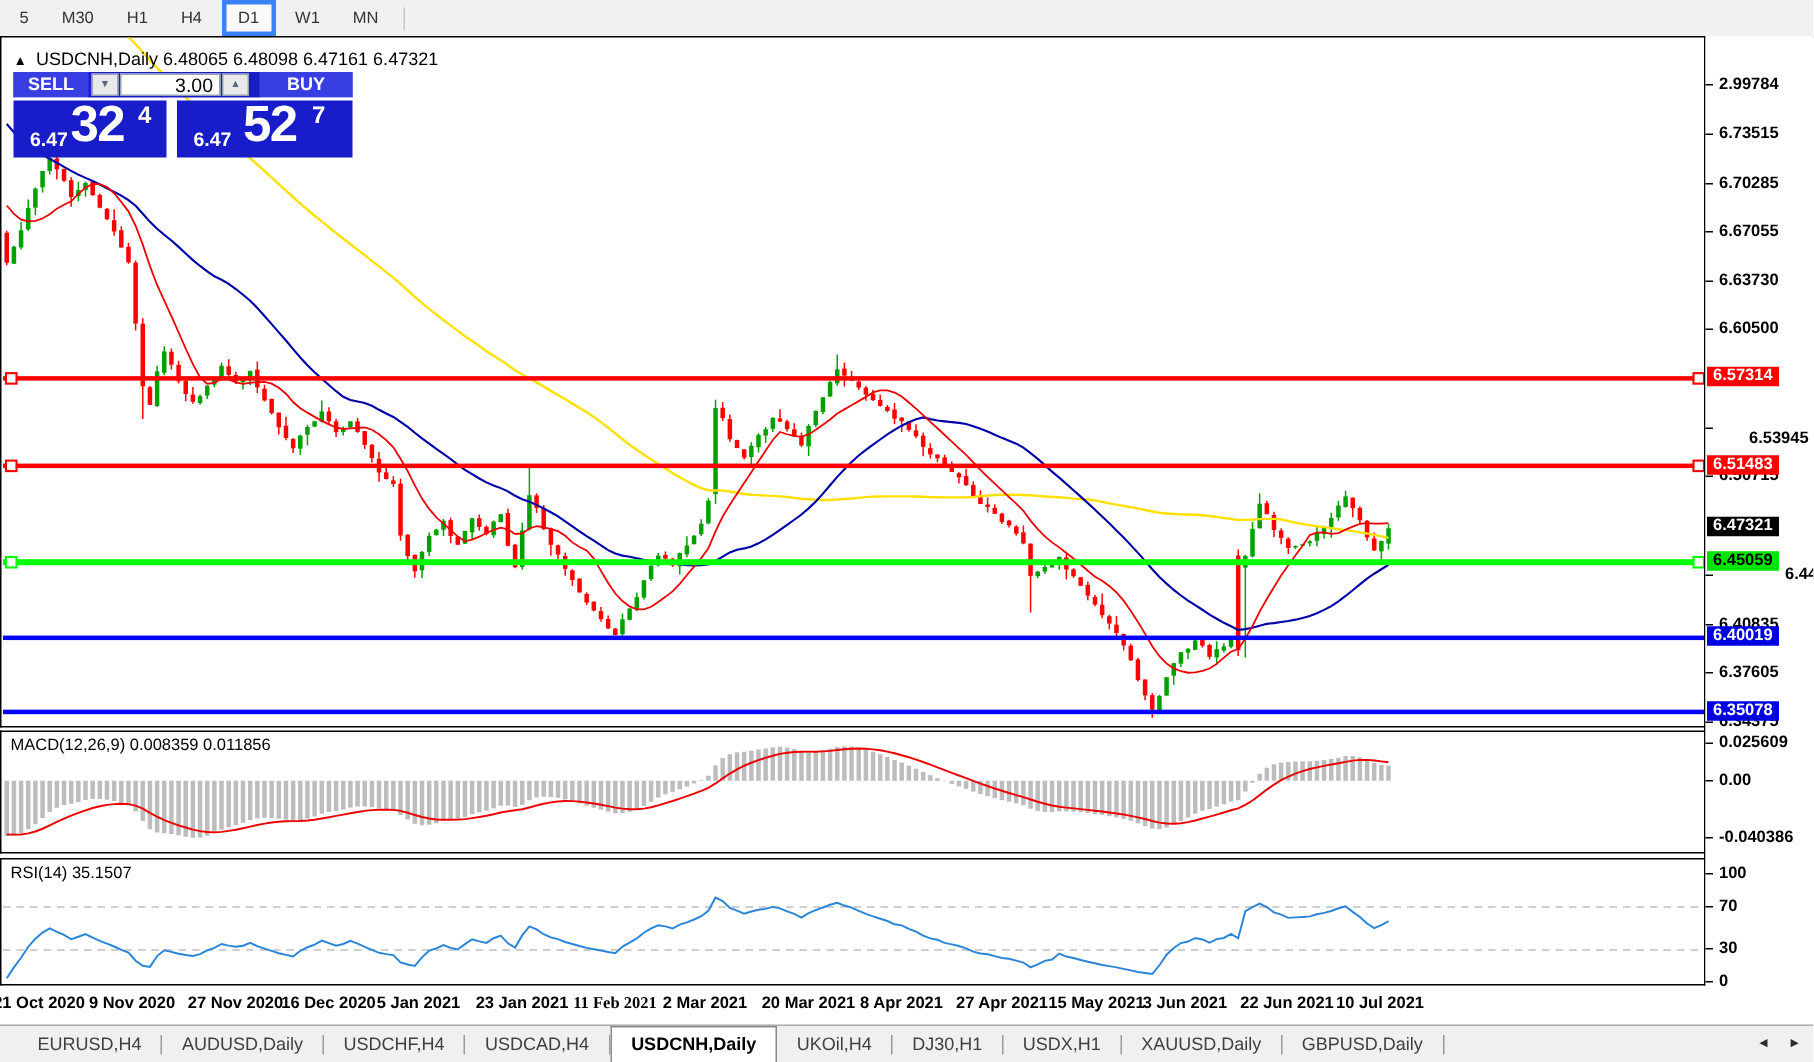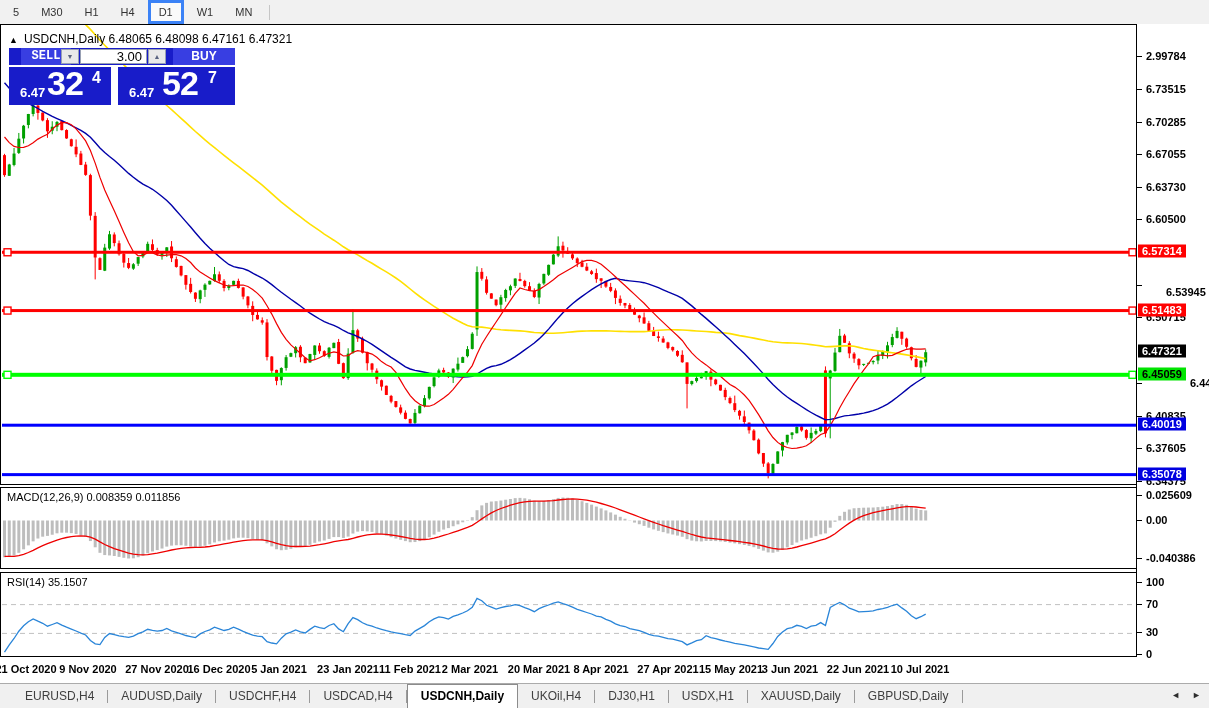--- a/index.html
+++ b/index.html
@@ -20,21 +20,21 @@
   .panel svg{position:absolute;left:0;top:0;}
   .panel-title{position:absolute;left:6px;top:3px;font-size:11px;color:#000;white-space:pre;z-index:5;}
   
   #chart-header{position:absolute;left:8px;top:7px;font-size:12px;color:#000;z-index:6;white-space:pre;}
   #chart-header .tri{font-size:9px;margin-right:6px;}
   
   #trade-panel{position:absolute;left:8px;top:23px;width:226px;height:57px;z-index:7;}
   .tp-strip{position:absolute;left:0;top:0;width:226px;height:17px;background:#181cc9;}
   .tp-btn{position:absolute;top:0;height:17px;background:#383ee2;color:#fff;font-size:12px;font-weight:bold;
           text-align:center;line-height:17px;cursor:pointer;}
-  #sell-btn{left:12px;width:50px;font-family:Liberation Mono, monospace;}
+  #sell-btn{left:0;width:50px;}
   #buy-btn{left:164px;width:62px;}
   .tp-underline{position:absolute;top:17px;height:2px;background:#fff;}
   .tp-spin{position:absolute;top:1px;width:18px;height:15px;background:#e9e9e9;border:1px solid #98a0b4;box-sizing:border-box;
            color:#5a6380;font-size:7px;text-align:center;line-height:13px;cursor:pointer;}
   #vol-input{position:absolute;left:71px;top:1px;width:67px;height:15px;border:1px solid #98a0b4;box-sizing:border-box;
              font-size:13px;text-align:right;padding:0 4px 0 0;font-family:inherit;color:#000;background:#fff;}
   .price-box{position:absolute;top:19px;height:38px;background:#181cc9;color:#fff;}
   #sell-price{left:0;width:102px;}
   #buy-price{left:109px;width:117px;}
   .px-small{position:absolute;left:11px;bottom:5px;font-size:13px;font-weight:bold;}
@@ -761,21 +761,21 @@
       <div class="ax-dash" style="top:630px;"></div>
       <div class="ax-label" style="top:630px;">0</div>
     </div>
   <div id="date-axis">
       <div class="date-label" style="left:26px;">21 Oct 2020</div>
       <div class="date-label" style="left:88px;">9 Nov 2020</div>
       <div class="date-label" style="left:157px;">27 Nov 2020</div>
       <div class="date-label" style="left:219px;">16 Dec 2020</div>
       <div class="date-label" style="left:279px;">5 Jan 2021</div>
       <div class="date-label" style="left:348px;">23 Jan 2021</div>
-      <div class="date-label" style="left:410px;">11 Feb 2021</div>
+      <div class="date-label" style="left:410px;font-family:Liberation Serif, serif;">11 Feb 2021</div>
       <div class="date-label" style="left:470px;">2 Mar 2021</div>
       <div class="date-label" style="left:539px;">20 Mar 2021</div>
       <div class="date-label" style="left:601px;">8 Apr 2021</div>
       <div class="date-label" style="left:668px;">27 Apr 2021</div>
       <div class="date-label" style="left:731px;">15 May 2021</div>
       <div class="date-label" style="left:790px;">3 Jun 2021</div>
       <div class="date-label" style="left:858px;">22 Jun 2021</div>
       <div class="date-label" style="left:920px;">10 Jul 2021</div>
     </div>
 

